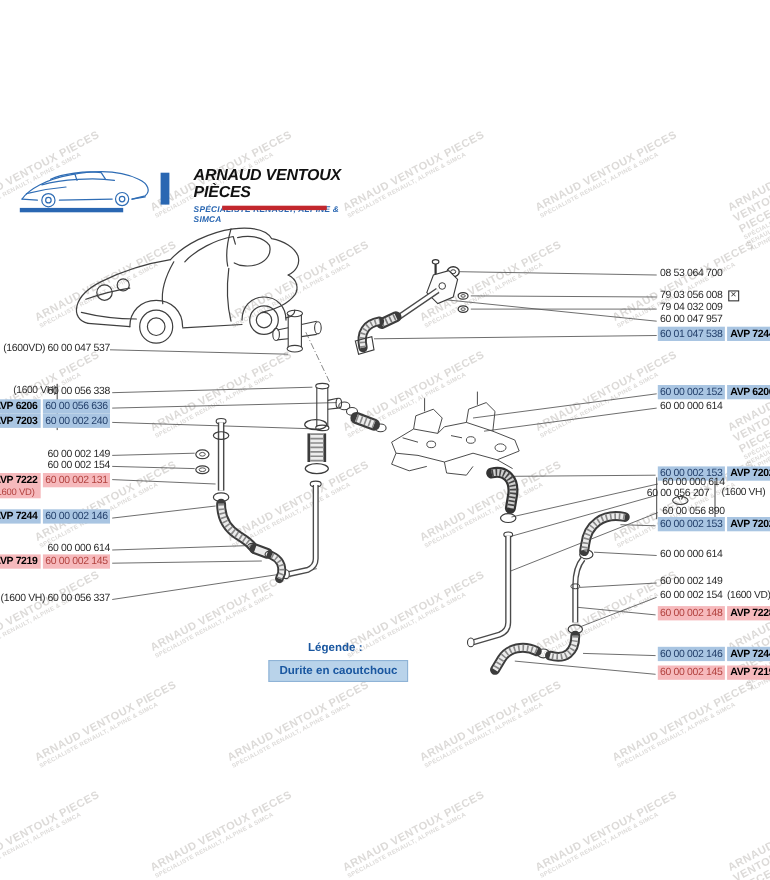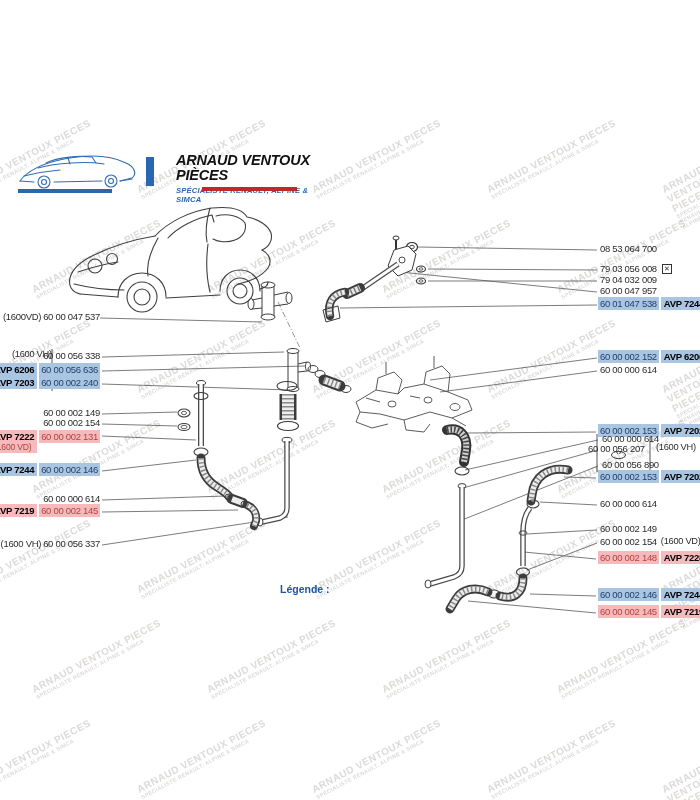--- a/index.html
+++ b/index.html
@@ -531,15 +531,16 @@
       <div class="lbl" style="left: 10px; top: 348px;">
         <span class="note">(1600 VH)</span>
       </div>
       <div class="lbl" style="left: 654px; top: 441px;">
         <span class="note">(1600 VH)</span>
       </div>
     </div>
 
   <div id="legend">
     <div id="legend-heading">Légende :</div>
+    <div id="legend-item">Durite en caoutchouc</div>
   </div>
 
 </div>
 
 </body></html>

